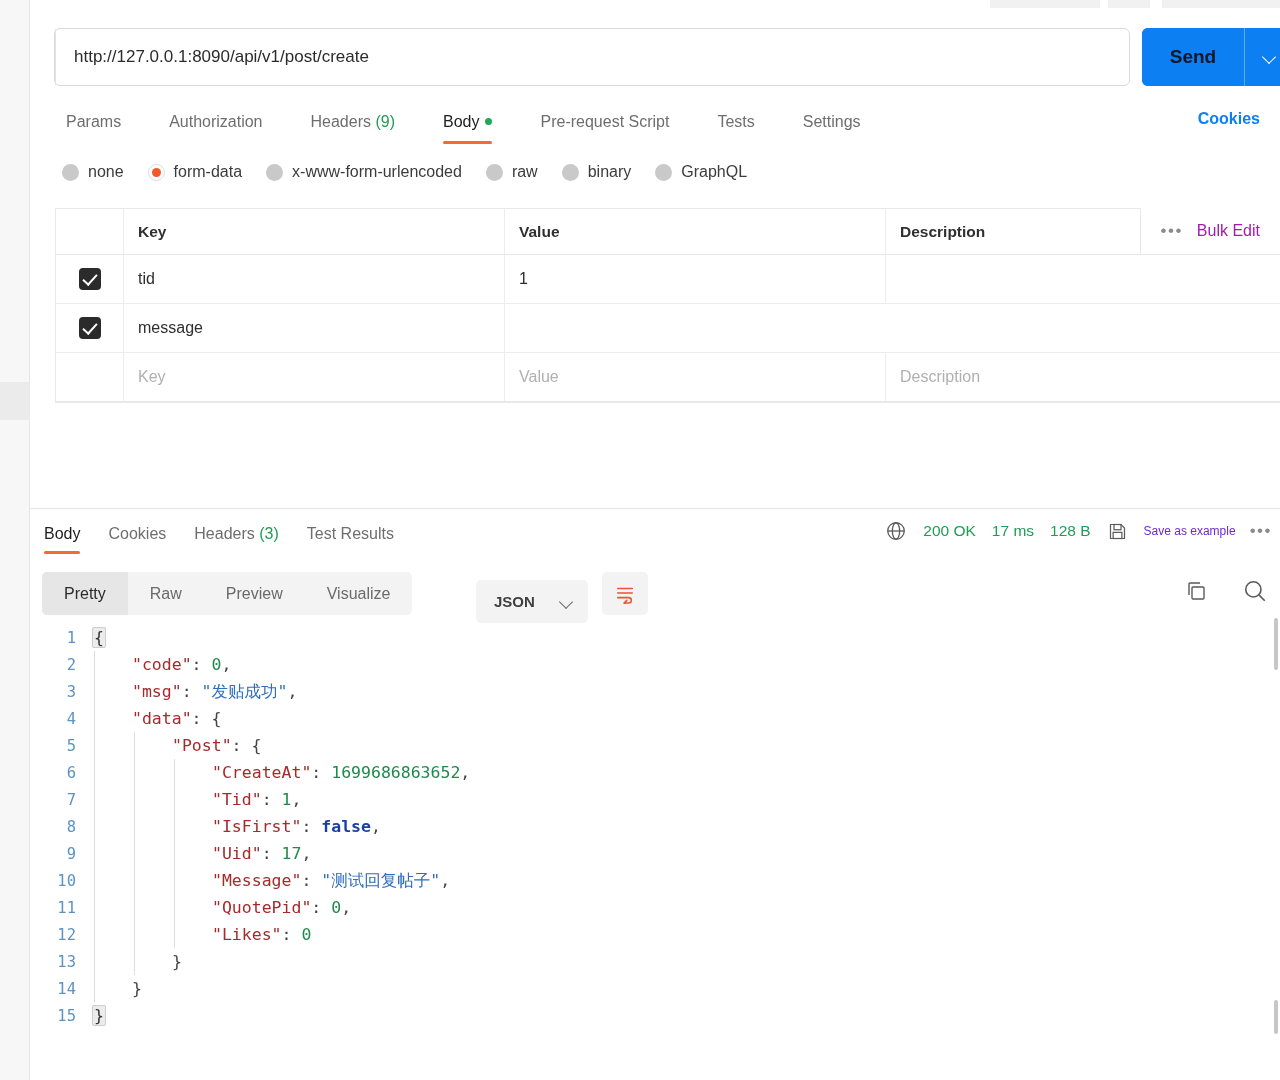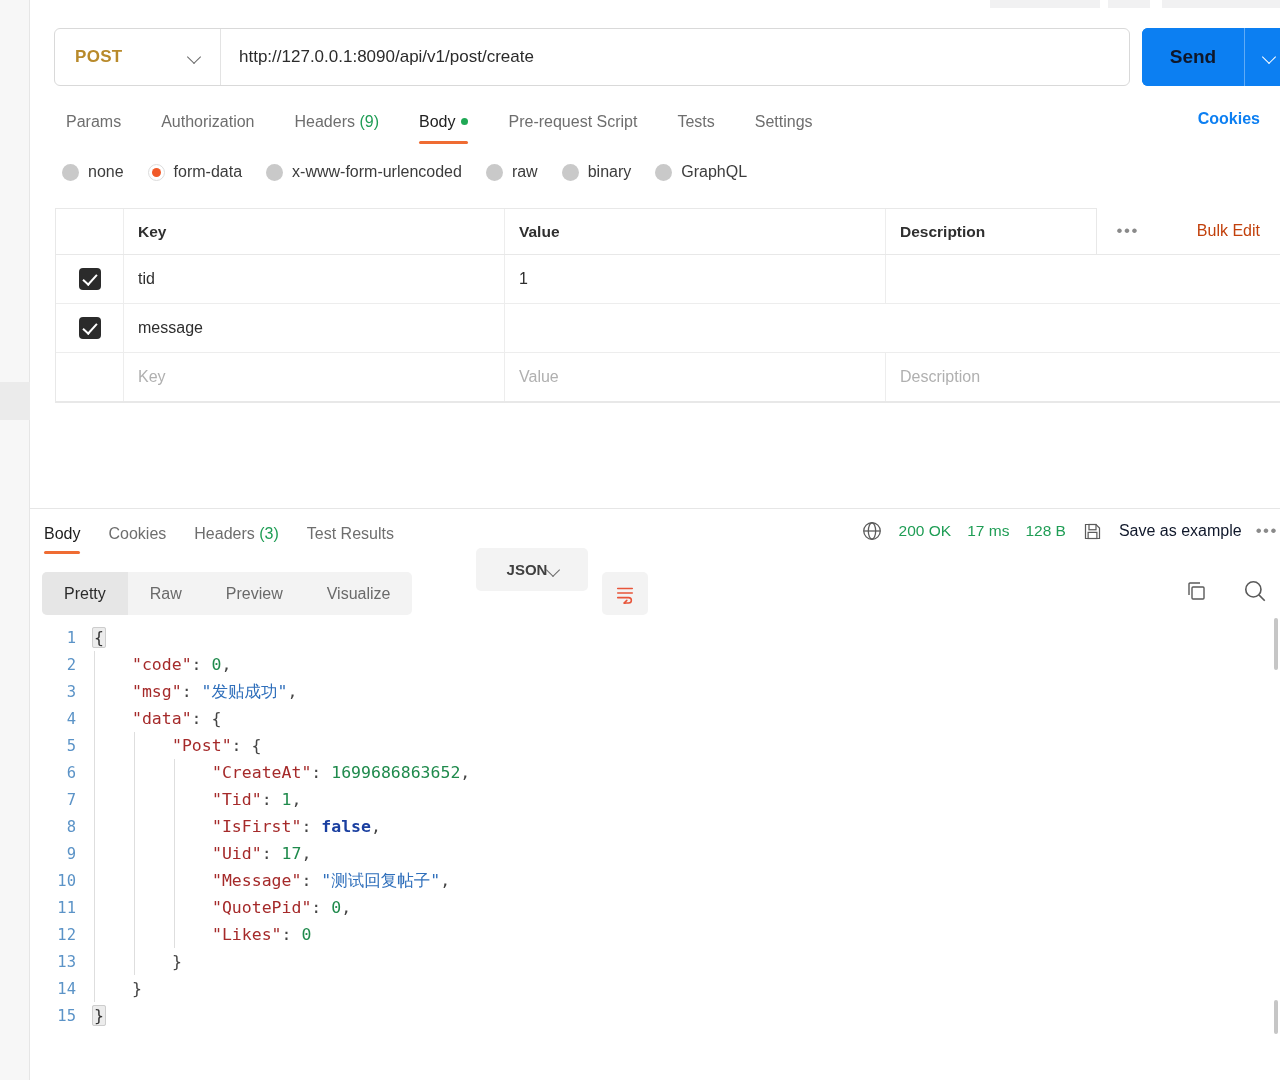--- a/index.html
+++ b/index.html
@@ -53,21 +53,21 @@
   }
   .send-btn {
     width: 102px; height: 100%; background: #0c7ff2; border: 0; color: #0f172a;
     font-family: "Liberation Sans", sans-serif; font-size: 19px; font-weight: bold; cursor: pointer;
   }
   .send-sep { width: 1px; height: 100%; background: rgba(255,255,255,.35); }
   .send-caret { width: 50px; height: 100%; display: flex; align-items: center; justify-content: center; cursor: pointer; }
   .send-caret .chev::before { border-color: #fff; }
 
   
-  .req-tabs { position: absolute; left: 50px; top: 105px; height: 38px; display: flex; align-items: flex-start; gap: 8px; }
+  .req-tabs { position: absolute; left: 50px; top: 105px; height: 38px; display: flex; align-items: flex-start; gap: 16px; }
   .rtab {
     position: relative; padding: 0 16px; height: 34px; line-height: 34px;
     font-size: 16px; color: #6e6e6e; cursor: pointer; white-space: nowrap;
   }
   .rtab.active { color: #212121; font-weight: normal; }
   .rtab.active::after {
     content: ""; position: absolute; left: 16px; right: 16px; bottom: -5px; height: 3px; background: #ef6c33; border-radius: 2px;
   }
   .rtab .cnt { color: #1f9d55; }
   .dot-green { display: inline-block; width: 7px; height: 7px; border-radius: 50%; background: #1fa855; margin-left: 6px; vertical-align: 2px; }
@@ -102,49 +102,49 @@
   }
   .cb::after {
     content: ""; position: absolute; left: 7px; top: 3px; width: 6px; height: 12px;
     border-right: 2.6px solid #fff; border-bottom: 2.6px solid #fff; transform: rotate(42deg);
   }
   .bulk {
     position: absolute; right: 0; top: 208px; height: 46px; display: flex; align-items: center; gap: 14px;
     padding-right: 20px; border-left: 1px solid #e8e8e8; padding-left: 20px; background: #fff;
   }
   .ellipsis-h { letter-spacing: 1.5px; color: #8a8a8a; font-size: 17px; cursor: pointer; }
-  .bulk-label { font-size: 16px; color: #c2410c; cursor: pointer; margin-left: 44px; }
+  .bulk-label { font-size: 16px; color: #a21caf; cursor: pointer; }
 
   
   .pane-div { position: absolute; left: 30px; top: 508px; width: 1250px; height: 1px; background: #e6e6e6; }
 
   
   .res-tabs { position: absolute; left: 40px; top: 518px; display: flex; align-items: flex-start; }
   .restab { position: relative; padding: 0 14px; height: 32px; line-height: 32px; font-size: 16px; color: #6e6e6e; cursor: pointer; white-space: nowrap; }
   .restab:first-child { padding-left: 4px; }
   .restab.active { color: #1d1d1d; }
   .restab.active::after { content: ""; position: absolute; left: 4px; right: 14px; bottom: -4px; height: 3px; background: #ef6c33; border-radius: 2px; }
   .restab .cnt { color: #1f9d55; }
 
   
-  .status { position: absolute; right: 0px; top: 520px; display: flex; align-items: center; gap: 16px; padding-right: 2px; }
+  .status { position: absolute; right: 0px; top: 520px; display: flex; align-items: center; gap: 16px; padding-right: 8px; }
   .stat-green { font-size: 15.5px; color: #1f9d55; }
-  .save-ex { font-size: 16px; color: #0f172a; cursor: pointer; }
+  .save-ex { font-size: 12px; color: #6d28d9; cursor: pointer; }
   .icon-btn { display: flex; align-items: center; cursor: pointer; }
 
   
   .view-switch {
     position: absolute; left: 42px; top: 572px; height: 43px; display: flex;
     background: #f3f3f3; border-radius: 5px; overflow: hidden;
   }
   .vtab { padding: 0 22px; height: 43px; line-height: 43px; font-size: 16px; color: #6a6a6a; cursor: pointer; }
   .vtab.active { background: #e6e6e6; color: #2b2b2b; }
   .fmt-select {
-    position: absolute; left: 476px; top: 548px; width: 112px; height: 43px;
-    background: #f3f3f3; border-radius: 5px; display: flex; align-items: center; justify-content: center;
+    position: absolute; left: 476px; top: 580px; width: 112px; height: 43px;
+    background: #f3f3f3; border-radius: 5px; display: flex; align-items: center; justify-content: space-between;
     padding: 0 14px 0 18px; cursor: pointer;
   }
   .fmt-label { font-size: 15px; color: #3f3f3f; font-weight: bold; }
   .wrap-btn {
     position: absolute; left: 602px; top: 572px; width: 46px; height: 43px; background: #f3f3f3;
     border-radius: 5px; display: flex; align-items: center; justify-content: center; cursor: pointer;
   }
   .right-icons { position: absolute; right: 12px; top: 578px; display: flex; gap: 34px; align-items: center; }
 
   
@@ -174,24 +174,20 @@
     <div class="chip" style="left:1108px;width:42px;"></div>
     <div class="chip" style="left:1162px;width:118px;"></div>
   </div>
 
   <div class="left-strip">
     <div class="left-strip-block"></div>
   </div>
   <div class="left-gap"></div>
 
   <div class="urlbar">
-    <div class="method">
-      <span class="method-label">POST</span>
-      <span class="chev"></span>
-    </div>
     <div class="method-divider"></div>
     <input class="url-input" type="text" value="http://127.0.0.1:8090/api/v1/post/create" placeholder="Enter URL or paste text" style="">
   </div>
 
   <div class="send-wrap">
     <button class="send-btn">Send</button>
     <div class="send-sep"></div>
     <div class="send-caret">
       <span class="chev"></span>
     </div>

